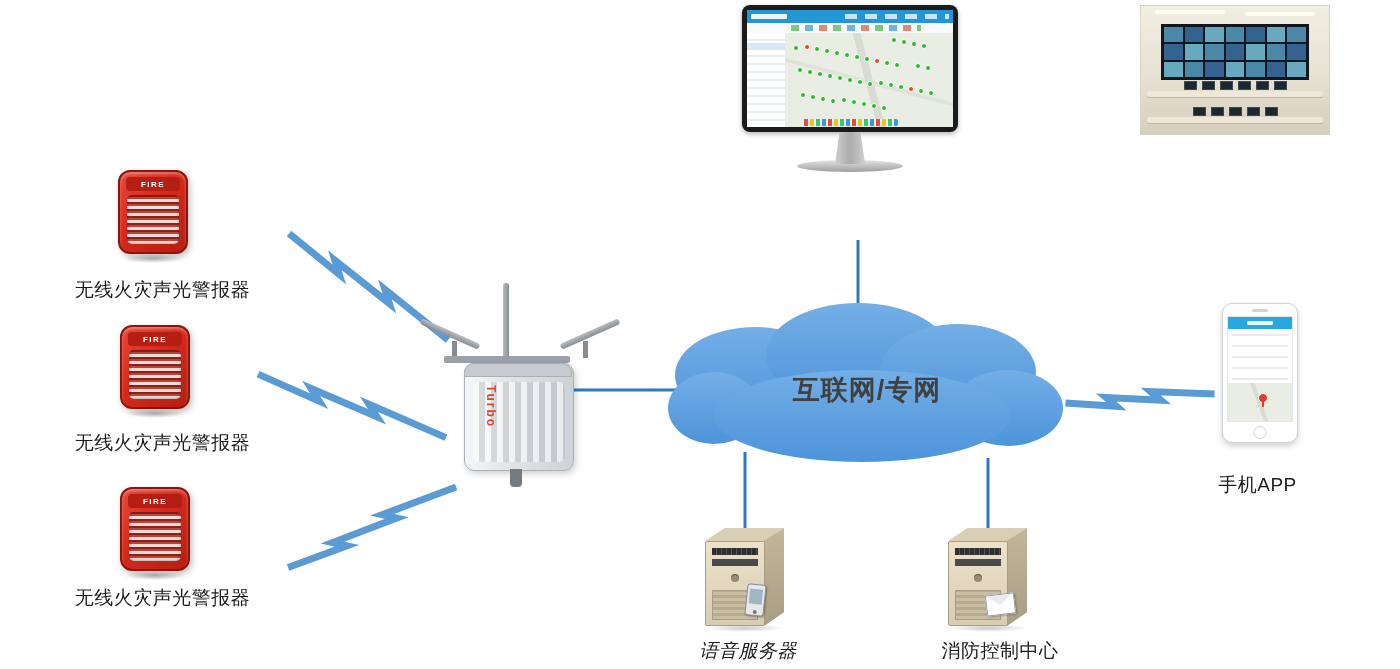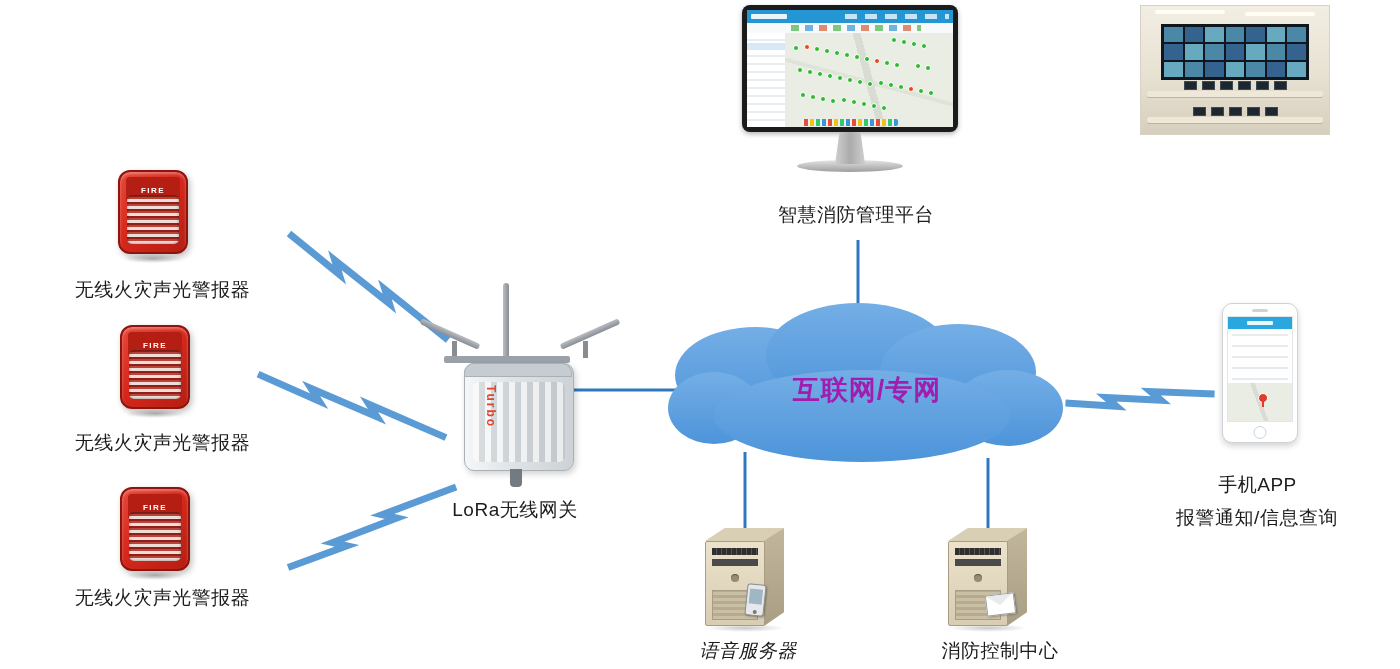--- a/index.html
+++ b/index.html
@@ -9,29 +9,29 @@
   
   .connectors{position:absolute;left:0;top:0;width:1400px;height:669px;pointer-events:none;}
   .connectors line{stroke:#2e78c0;stroke-width:3;}
   .bolt polyline{fill:none;stroke:#5b9bd5;stroke-width:7;stroke-linejoin:miter;stroke-miterlimit:12;}
 
   
   .node-label{position:absolute;text-align:center;font-size:19px;color:#1c1c1c;letter-spacing:.5px;}
 
   
   .cloud-label{position:absolute;left:762px;top:372px;width:210px;text-align:center;
-               font-size:27px;font-weight:bold;color:#a21caf;letter-spacing:1px;z-index:3;}
+               font-size:27px;font-weight:bold;color:#404040;letter-spacing:1px;z-index:3;}
 
   
   .alarm{position:absolute;width:70px;height:90px;z-index:2;}
   .alarm-body{position:absolute;left:0;top:0;right:0;bottom:6px;border-radius:12px;
               background:linear-gradient(135deg,#e6473a 0%,#d7281c 45%,#b51e12 100%);
               border:2px solid #8f150c;
               box-shadow:inset 0 2px 3px rgba(255,255,255,.35),2px 3px 6px rgba(0,0,0,.25);}
-  .alarm-band{position:absolute;left:6px;top:5px;right:6px;height:26px;border-radius:4px;
+  .alarm-band{position:absolute;left:6px;top:5px;right:6px;height:14px;border-radius:4px;
               background:#b51e12;display:flex;align-items:center;justify-content:center;}
   .alarm-fire{font-size:8px;font-weight:bold;color:#fff;letter-spacing:1.5px;}
   .alarm-grille{position:absolute;left:7px;top:23px;right:7px;bottom:8px;border-radius:5px;
               background:repeating-linear-gradient(0deg,#f0dcd7 0 3px,#b8443a 3px 5px,#8f2019 5px 7px);
               box-shadow:inset 0 0 3px rgba(0,0,0,.4);}
   .alarm-shadow{position:absolute;left:8%;bottom:-3px;width:84%;height:9px;
               background:radial-gradient(ellipse at center,rgba(0,0,0,.28),transparent 70%);}
 
   
   .gateway{position:absolute;left:440px;top:283px;width:160px;height:205px;z-index:2;}
@@ -225,21 +225,20 @@
     <div class="gw-ant-left"></div>
     <div class="gw-ant-right"></div>
     <div class="gw-stub-left"></div>
     <div class="gw-stub-right"></div>
     <div class="gw-flange"></div>
     <div class="gw-body"></div>
     <div class="gw-cap"></div>
     <div class="gw-brand">Turbo</div>
     <div class="gw-connector"></div>
   </div>
-  <div class="node-label" style="left:430px;top:497px;width:170px;">LoRa无线网关</div>
 
   <div class="monitor">
     <div class="m-frame">
       <div class="m-screen">
         <div class="m-topbar"></div>
         <div class="m-toolbar"></div>
         <div class="m-side"></div>
         <div class="m-map">
           <div id="map-dots">
               <span class="mdot mdot-alert" style="left: 19px; top: 11px;"></span>
@@ -283,21 +282,20 @@
               <span class="mdot" style="left: 45px; top: 65px;"></span>
               <span class="mdot" style="left: 82px; top: 48px;"></span>
             </div>
         </div>
         <div class="m-dock"></div>
       </div>
     </div>
     <div class="m-neck"></div>
     <div class="m-base"></div>
   </div>
-  <div class="node-label" style="left:756px;top:202px;width:200px;">智慧消防管理平台</div>
 
   <div class="control-room">
     <div class="video-wall" id="video-wall">
         <span class="vw-c0"></span>
         <span class="vw-c2"></span>
         <span class="vw-c1"></span>
         <span class="vw-c0"></span>
         <span class="vw-c2"></span>
         <span class="vw-c1"></span>
         <span class="vw-c0"></span>
@@ -346,21 +344,20 @@
     <div class="p-screen">
       <div class="p-header"></div>
       <div class="p-list"></div>
       <div class="p-map">
         <span class="p-pin"></span>
       </div>
     </div>
     <div class="p-home"></div>
   </div>
   <div class="node-label" style="left:1190px;top:472px;width:135px;text-align:center;">手机APP</div>
-  <div class="node-label" style="left:1152px;top:505px;width:210px;">报警通知/信息查询</div>
 
   <div class="server" style="left:705px;top:528px;">
     <div class="srv-shadow"></div>
     <div class="srv-top"></div>
     <div class="srv-side"></div>
     <div class="srv-front">
       <div class="srv-slot s1"></div>
       <div class="srv-slot s2"></div>
       <div class="srv-btn"></div>
       <div class="srv-vent"></div>

